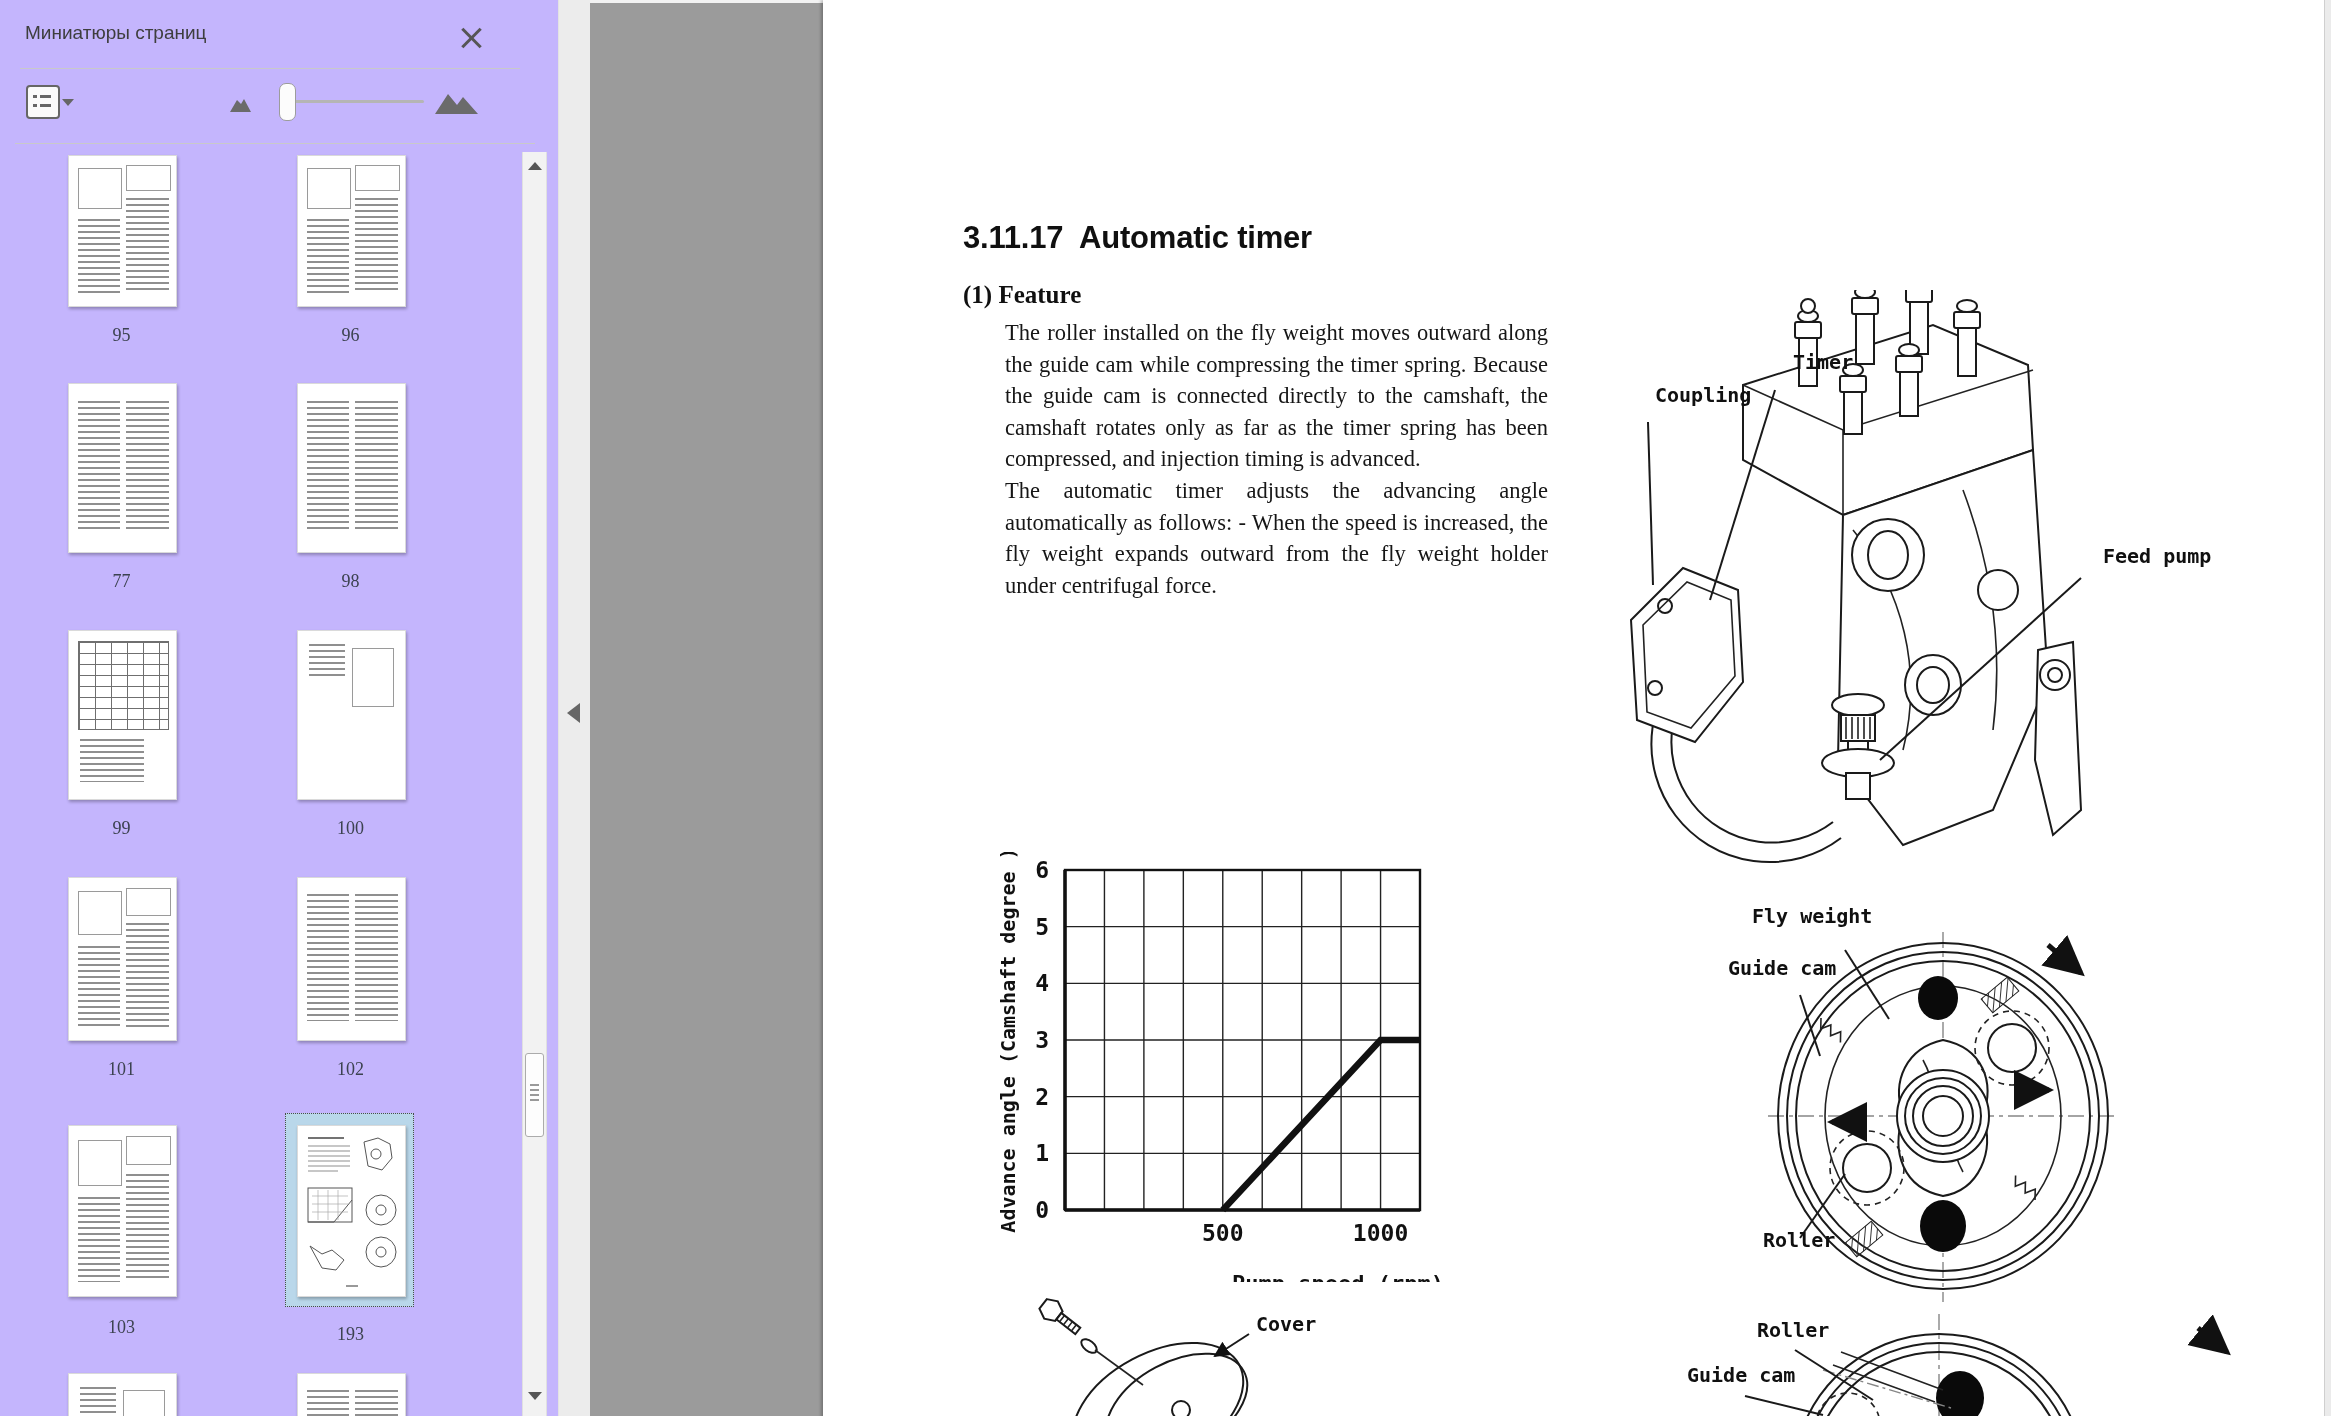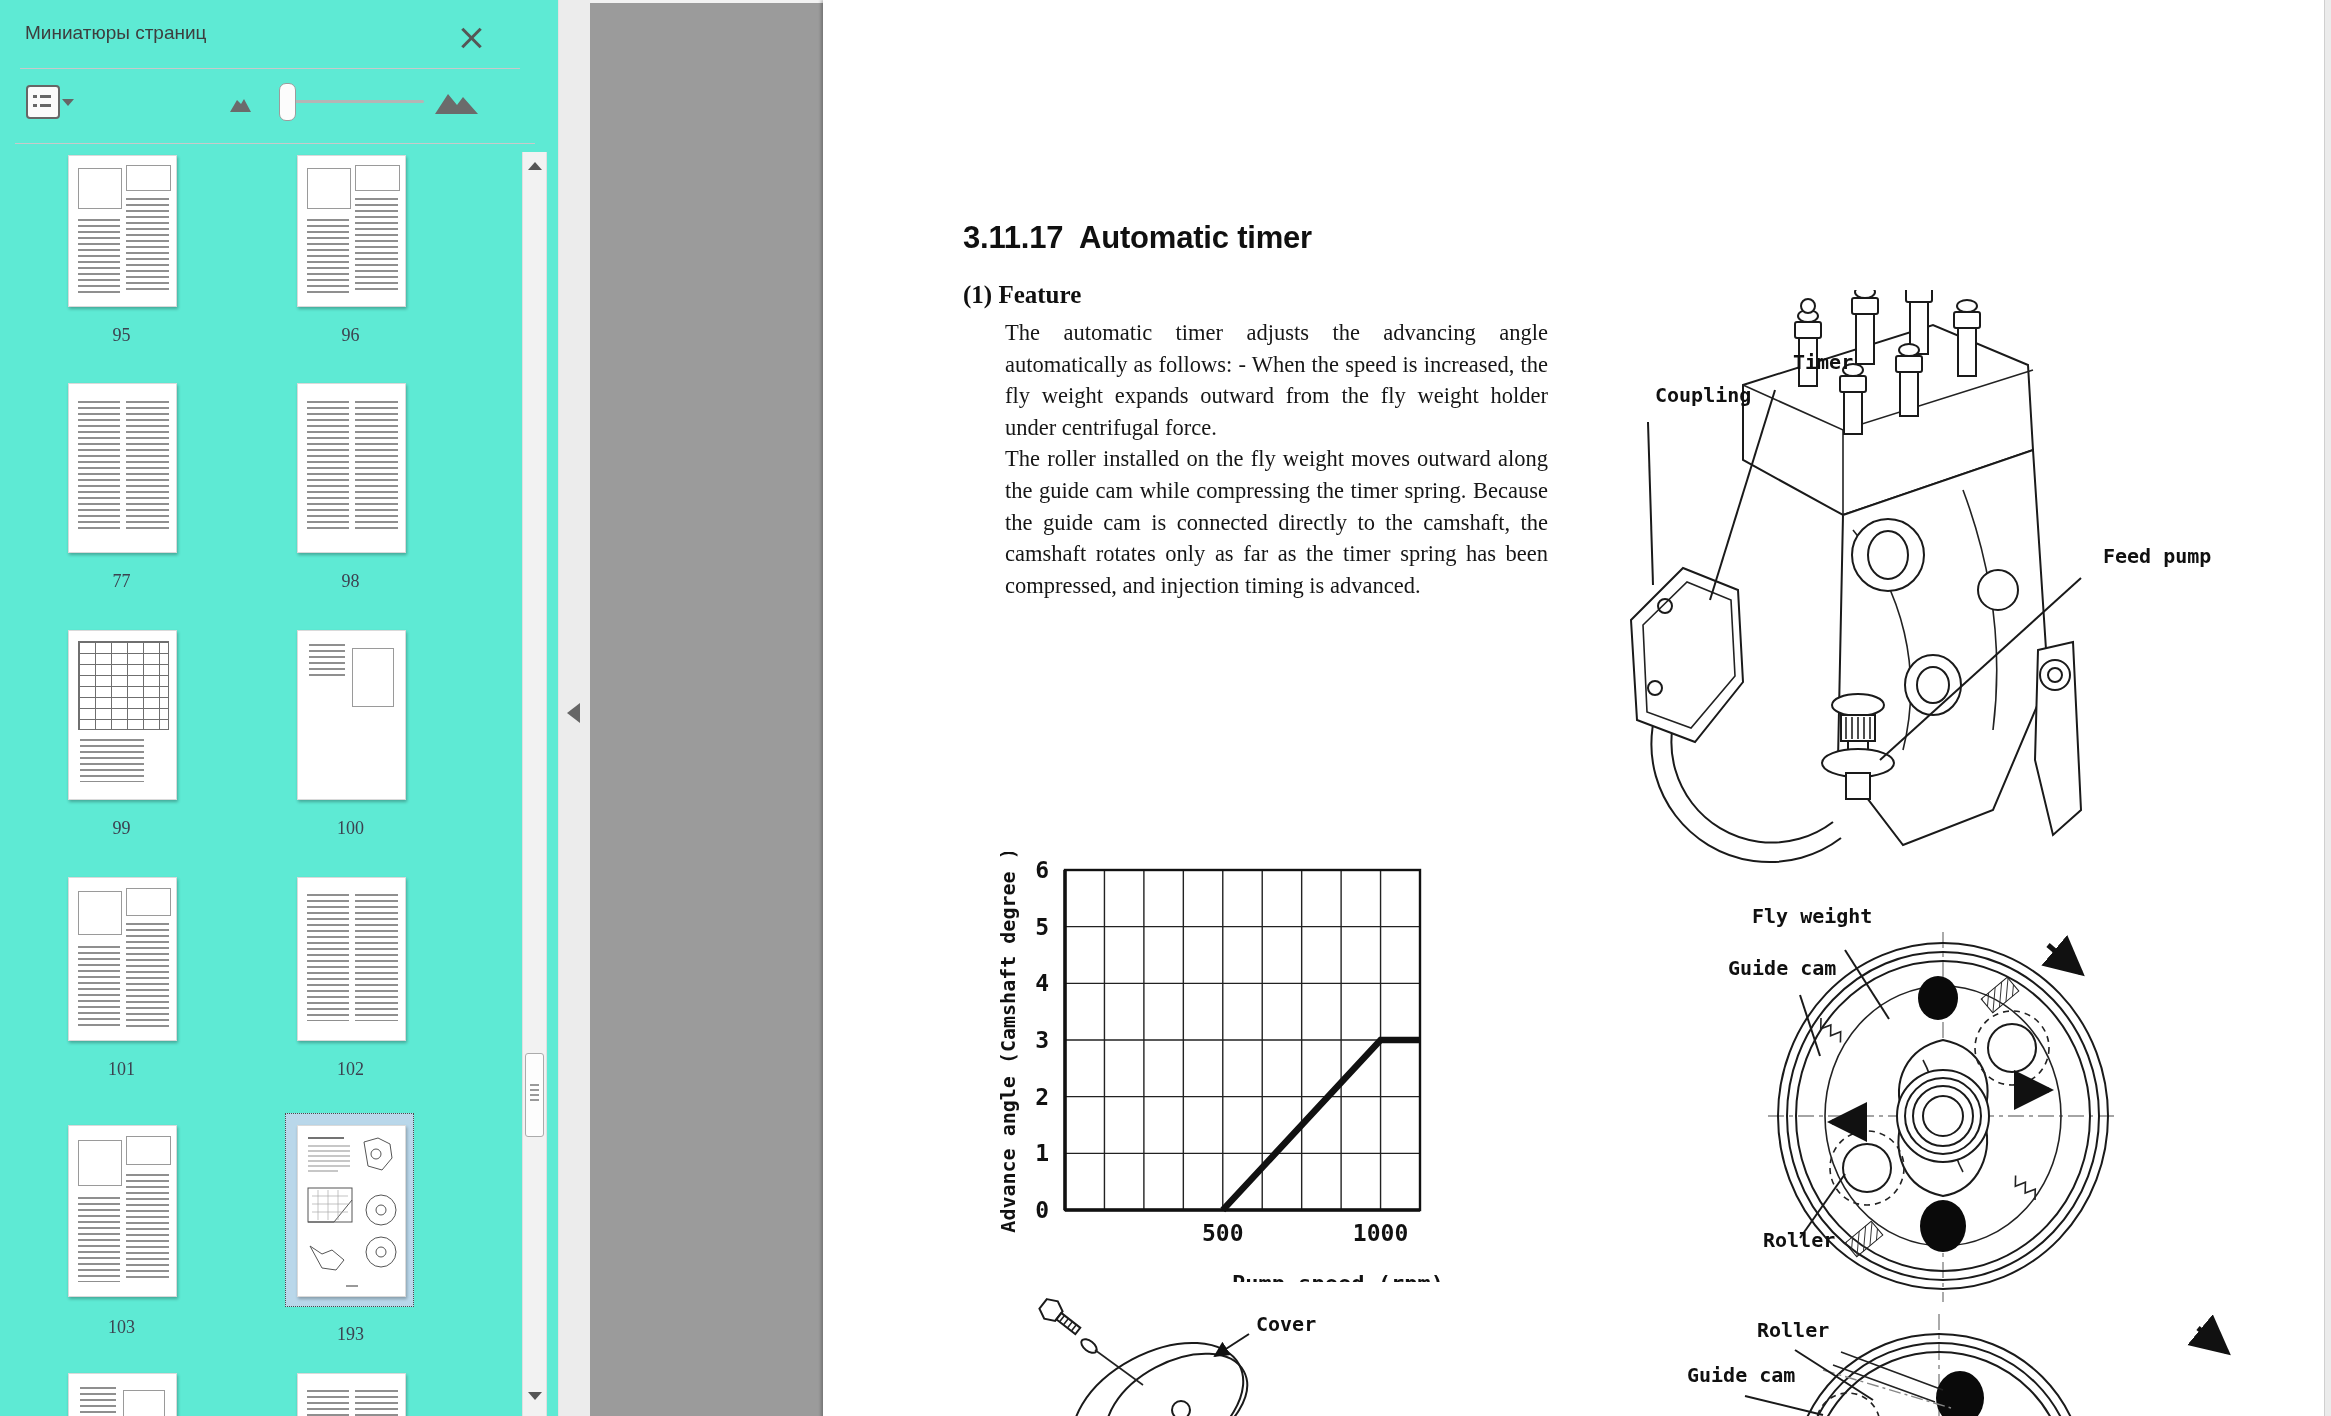--- a/index.html
+++ b/index.html
@@ -1,20 +1,20 @@
 <!DOCTYPE html>
 <html><head>
 <meta charset="utf-8">
 <style>
   html,body{margin:0;padding:0;background:#fff;}
   .app{position:relative;width:2331px;height:1416px;overflow:hidden;
        font-family:"Liberation Sans",sans-serif;background:#fff;}
 
   
-  .panel{position:absolute;left:0;top:0;width:558px;height:1416px;background:#5eead4;
+  .panel{position:absolute;left:0;top:0;width:558px;height:1416px;background:#c4b5fd;
          border-right:1px solid #e2e2e2;}
   .panel-title{position:absolute;left:25px;top:22px;font-size:19px;color:#3e3e3e;}
   .close-btn{position:absolute;left:461px;top:25px;width:20px;height:20px;cursor:pointer;}
   .close-btn::before,.close-btn::after{content:"";position:absolute;left:9px;top:0;width:3px;height:26px;background:#555;}
   .close-btn::before{transform:rotate(45deg);}
   .close-btn::after{transform:rotate(-45deg);}
   .sep1{position:absolute;left:20px;top:68px;width:500px;height:1px;background:#c9c9c9;}
   .sep2{position:absolute;left:15px;top:143px;width:520px;height:1px;background:#c9c9c9;}
 
   
@@ -221,22 +221,22 @@
 
   <div class="panel-edge"></div>
   <div class="collapse-btn"></div>
 
   <div class="doc-area">
     <div class="page">
 
       <div class="sec-title">3.11.17  Automatic timer</div>
       <div class="feature-h">(1) Feature</div>
       <div class="body-text">
+        <p>The roller installed on the fly weight moves outward along the guide cam while compressing the timer spring. Because the guide cam is connected directly to the camshaft, the camshaft rotates only as far as the timer spring has been compressed, and injection timing is advanced.</p>
         <p>The automatic timer adjusts the advancing angle automatically as follows: - When the speed is increased, the fly weight expands outward from the fly weight holder under centrifugal force.</p>
-        <p>The roller installed on the fly weight moves outward along the guide cam while compressing the timer spring. Because the guide cam is connected directly to the camshaft, the camshaft rotates only as far as the timer spring has been compressed, and injection timing is advanced.</p>
       </div>
 
       <div class="chart-box">
         <svg width="500" height="430" viewBox="0 0 500 430">
             <line x1="92" y1="18" x2="92" y2="358" stroke="#222" stroke-width="1.4"></line>
             <line x1="131.44444444444446" y1="18" x2="131.44444444444446" y2="358" stroke="#222" stroke-width="1.4"></line>
             <line x1="170.88888888888889" y1="18" x2="170.88888888888889" y2="358" stroke="#222" stroke-width="1.4"></line>
             <line x1="210.33333333333331" y1="18" x2="210.33333333333331" y2="358" stroke="#222" stroke-width="1.4"></line>
             <line x1="249.77777777777777" y1="18" x2="249.77777777777777" y2="358" stroke="#222" stroke-width="1.4"></line>
             <line x1="289.22222222222223" y1="18" x2="289.22222222222223" y2="358" stroke="#222" stroke-width="1.4"></line>

